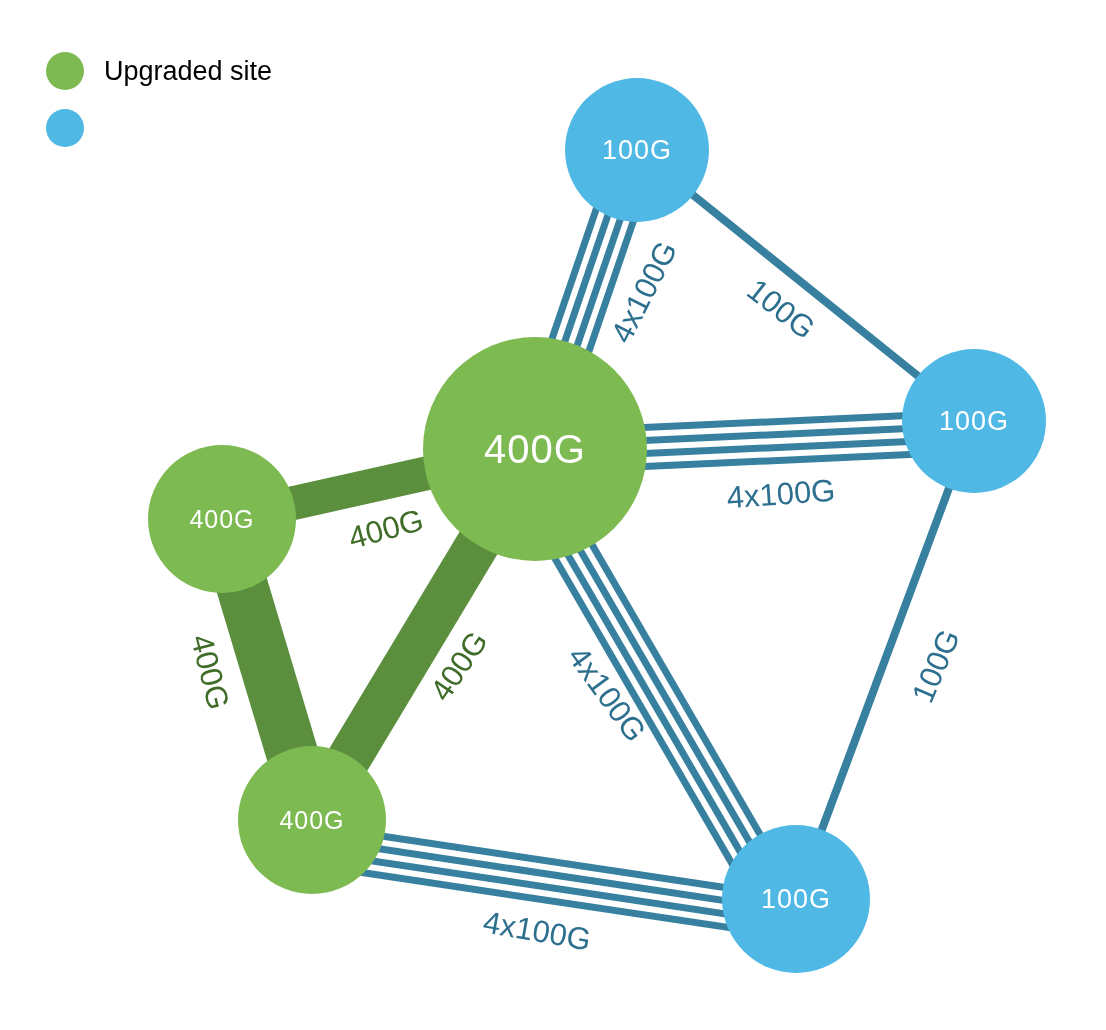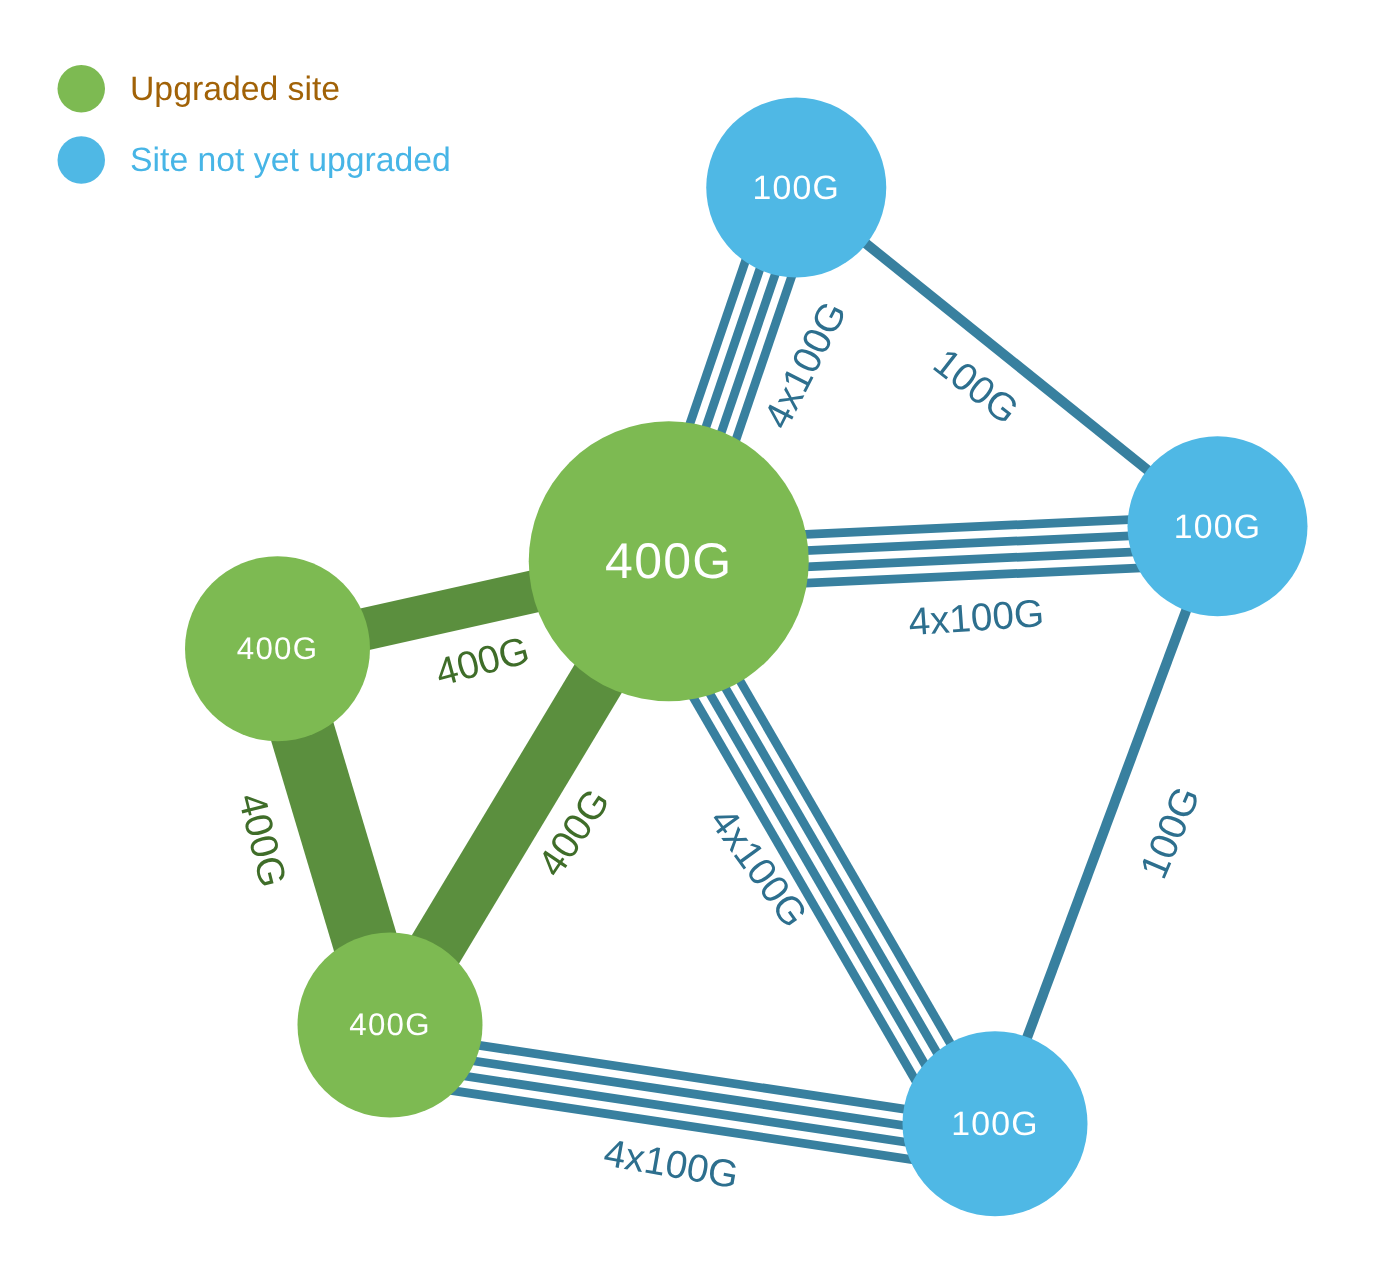--- a/index.html
+++ b/index.html
@@ -16,25 +16,24 @@
   .link-label{font-size:31px;text-anchor:middle;dominant-baseline:central;}
 </style>
 </head>
 <body>
 
 <div class="canvas">
 
   <div class="legend">
     <div class="legend-row">
       <span class="legend-swatch" style="background: rgb(125, 186, 82);"></span>
-      <span class="legend-label" style="color: #a16207;">Upgraded site</span>
+      <span class="legend-label" style="color: #000000;">Upgraded site</span>
     </div>
     <div class="legend-row">
       <span class="legend-swatch" style="background: rgb(79, 184, 229);"></span>
-      <span class="legend-label" style="color: rgb(71, 181, 230);">Site not yet upgraded</span>
     </div>
   </div>
 
   <svg id="net" viewBox="0 0 1106 1030" xmlns="http://www.w3.org/2000/svg">
       <g>
         <line x1="516.5443370502417" y1="442.7040882244971" x2="618.5443370502417" y2="143.70408822449713" stroke="#38809F" stroke-width="7"></line>
         <line x1="528.8481123500806" y1="446.90136274149904" x2="630.8481123500806" y2="147.90136274149904" stroke="#38809F" stroke-width="7"></line>
         <line x1="541.1518876499194" y1="451.09863725850096" x2="643.1518876499194" y2="152.09863725850096" stroke="#38809F" stroke-width="7"></line>
         <line x1="553.4556629497583" y1="455.2959117755029" x2="655.4556629497583" y2="156.29591177550287" stroke="#38809F" stroke-width="7"></line>
       </g>

